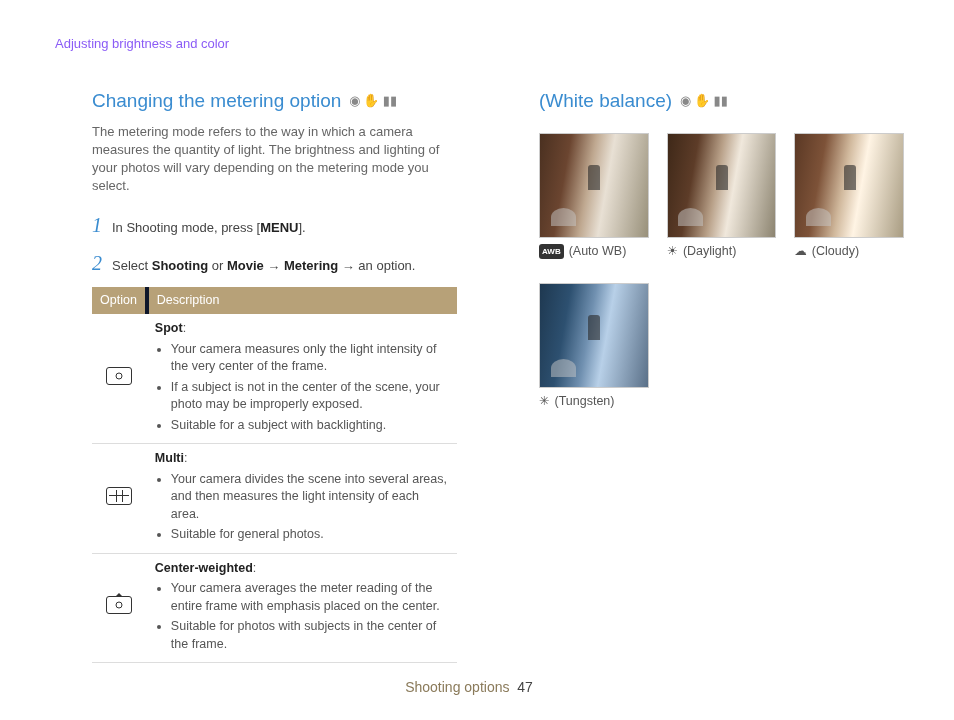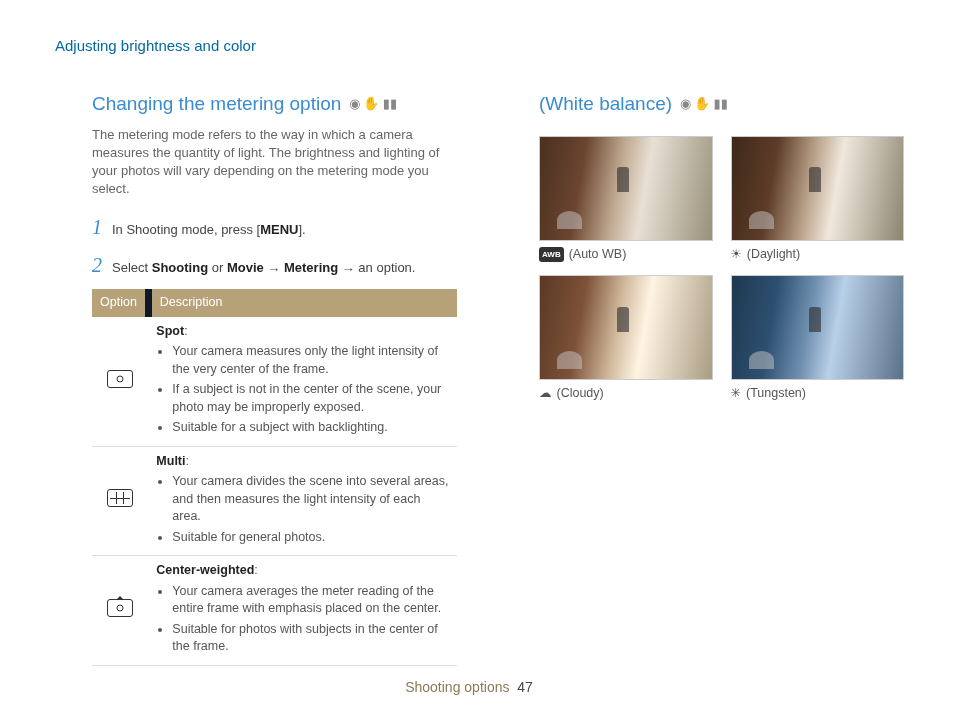--- a/index.html
+++ b/index.html
@@ -8,22 +8,22 @@
     width: 954px;
     height: 720px;
     background: #fff;
     color: #555;
     font-size: 13px;
     line-height: 1.4;
     position: relative;
     padding: 35px 50px 30px 55px;
   }
   .breadcrumb {
-    color: #0369a1;
-    font-size: 15px;
+    color: #8b5cf6;
+    font-size: 13px;
     font-weight: 300;
     margin-bottom: 35px;
   }
   .columns { display: flex; gap: 45px; }
   .col { flex: 1; margin-left: 37px; }
   .section-title {
     color: #3a8cd0;
     font-size: 19px;
     font-weight: 400;
     margin-bottom: 8px;
@@ -38,38 +38,38 @@
   .step-num { color: #3a8cd0; font-size: 20px; font-style: italic; font-family: Georgia, serif; width: 12px; }
   .step-text { flex: 1; color: #444; }
   .step-text b { color: #222; }
   table { width: 100%; border-collapse: collapse; margin-top: 5px; font-size: 12.5px; }
   thead th {
     background: #b7a178;
     color: #fff;
     text-align: left;
     padding: 5px 8px;
     font-weight: 400;
-    border-right: 7px solid #0f172a;
+    border-right: 4px solid #0f172a;
   }
   thead th:last-child { border-right: none; }
   tbody td { border-bottom: 1px solid #ddd; padding: 6px 8px; vertical-align: middle; color: #555;}
   tbody td:first-child { width: 42px; text-align: center; }
   tbody td b { color: #222; }
   tbody ul { list-style: disc; padding-left: 16px; margin-top: 3px; }
   tbody li { margin-bottom: 3px; }
   .mode-icon { display:inline-block; width:26px; height:18px; border:1.5px solid #333; border-radius:3px; position:relative; background:#fff;}
   .mode-multi::before { content:""; position:absolute; inset:2px; background:
      linear-gradient(#333,#333) 33% 0/1px 100% no-repeat,
      linear-gradient(#333,#333) 66% 0/1px 100% no-repeat,
      linear-gradient(#333,#333) 0 50%/100% 1px no-repeat;
   }
   .mode-spot::before { content:""; position:absolute; top:50%; left:50%; width:5px; height:5px; border:1.5px solid #333; border-radius:50%; transform:translate(-50%,-50%);}
   .mode-center::before { content:""; position:absolute; top:50%; left:50%; width:5px; height:5px; border:1.5px solid #333; border-radius:50%; transform:translate(-50%,-50%);}
   .mode-center::after { content:""; position:absolute; top:-4px; left:50%; transform:translateX(-50%); border-left:3px solid transparent; border-right:3px solid transparent; border-bottom:3px solid #333;}
-  .wb-grid { display:grid; grid-template-columns: 1fr 1fr; gap: 12px 18px; margin-top: 18px;}
+  .wb-grid { display:grid; grid-template-columns: 1fr 1fr 1fr; gap: 23px 18px; margin-top: 18px;}
   .wb-item {}
   .wb-img { width:100%; height:105px; border:1px solid #ccc; position:relative; overflow:hidden;}
   .wb-auto { background: linear-gradient(100deg, #4a3020 0%, #6b4530 25%, #bfa890 45%, #e8e0d4 60%, #98907a 100%);}
   .wb-daylight { background: linear-gradient(100deg, #3e2818 0%, #5d3c28 25%, #b8a088 45%, #f0e8dc 60%, #8c8470 100%);}
   .wb-cloudy { background: linear-gradient(100deg, #5a3824 0%, #7d5238 25%, #d0b89c 45%, #fff4e4 60%, #a89c82 100%);}
   .wb-tungsten { background: linear-gradient(100deg, #1e3850 0%, #2d5070 25%, #7090b0 45%, #b8d0e8 60%, #5a7088 100%);}
   .wb-img::after { content:""; position:absolute; top:30%; left:45%; width:12px; height:25px; background:rgba(40,40,40,0.6); border-radius:3px 3px 0 0;}
   .wb-img::before { content:""; position:absolute; bottom:10%; left:10%; width:25px; height:18px; background:rgba(200,200,200,0.5); border-radius:50% 50% 0 0;}
   .wb-label { margin-top:5px; font-size:12.5px; color:#555; display:flex; align-items:center; gap:5px;}
   .wb-icon-awb { background:#333; color:#fff; font-size:8px; font-weight:bold; padding:2px 3px; border-radius:3px;}

